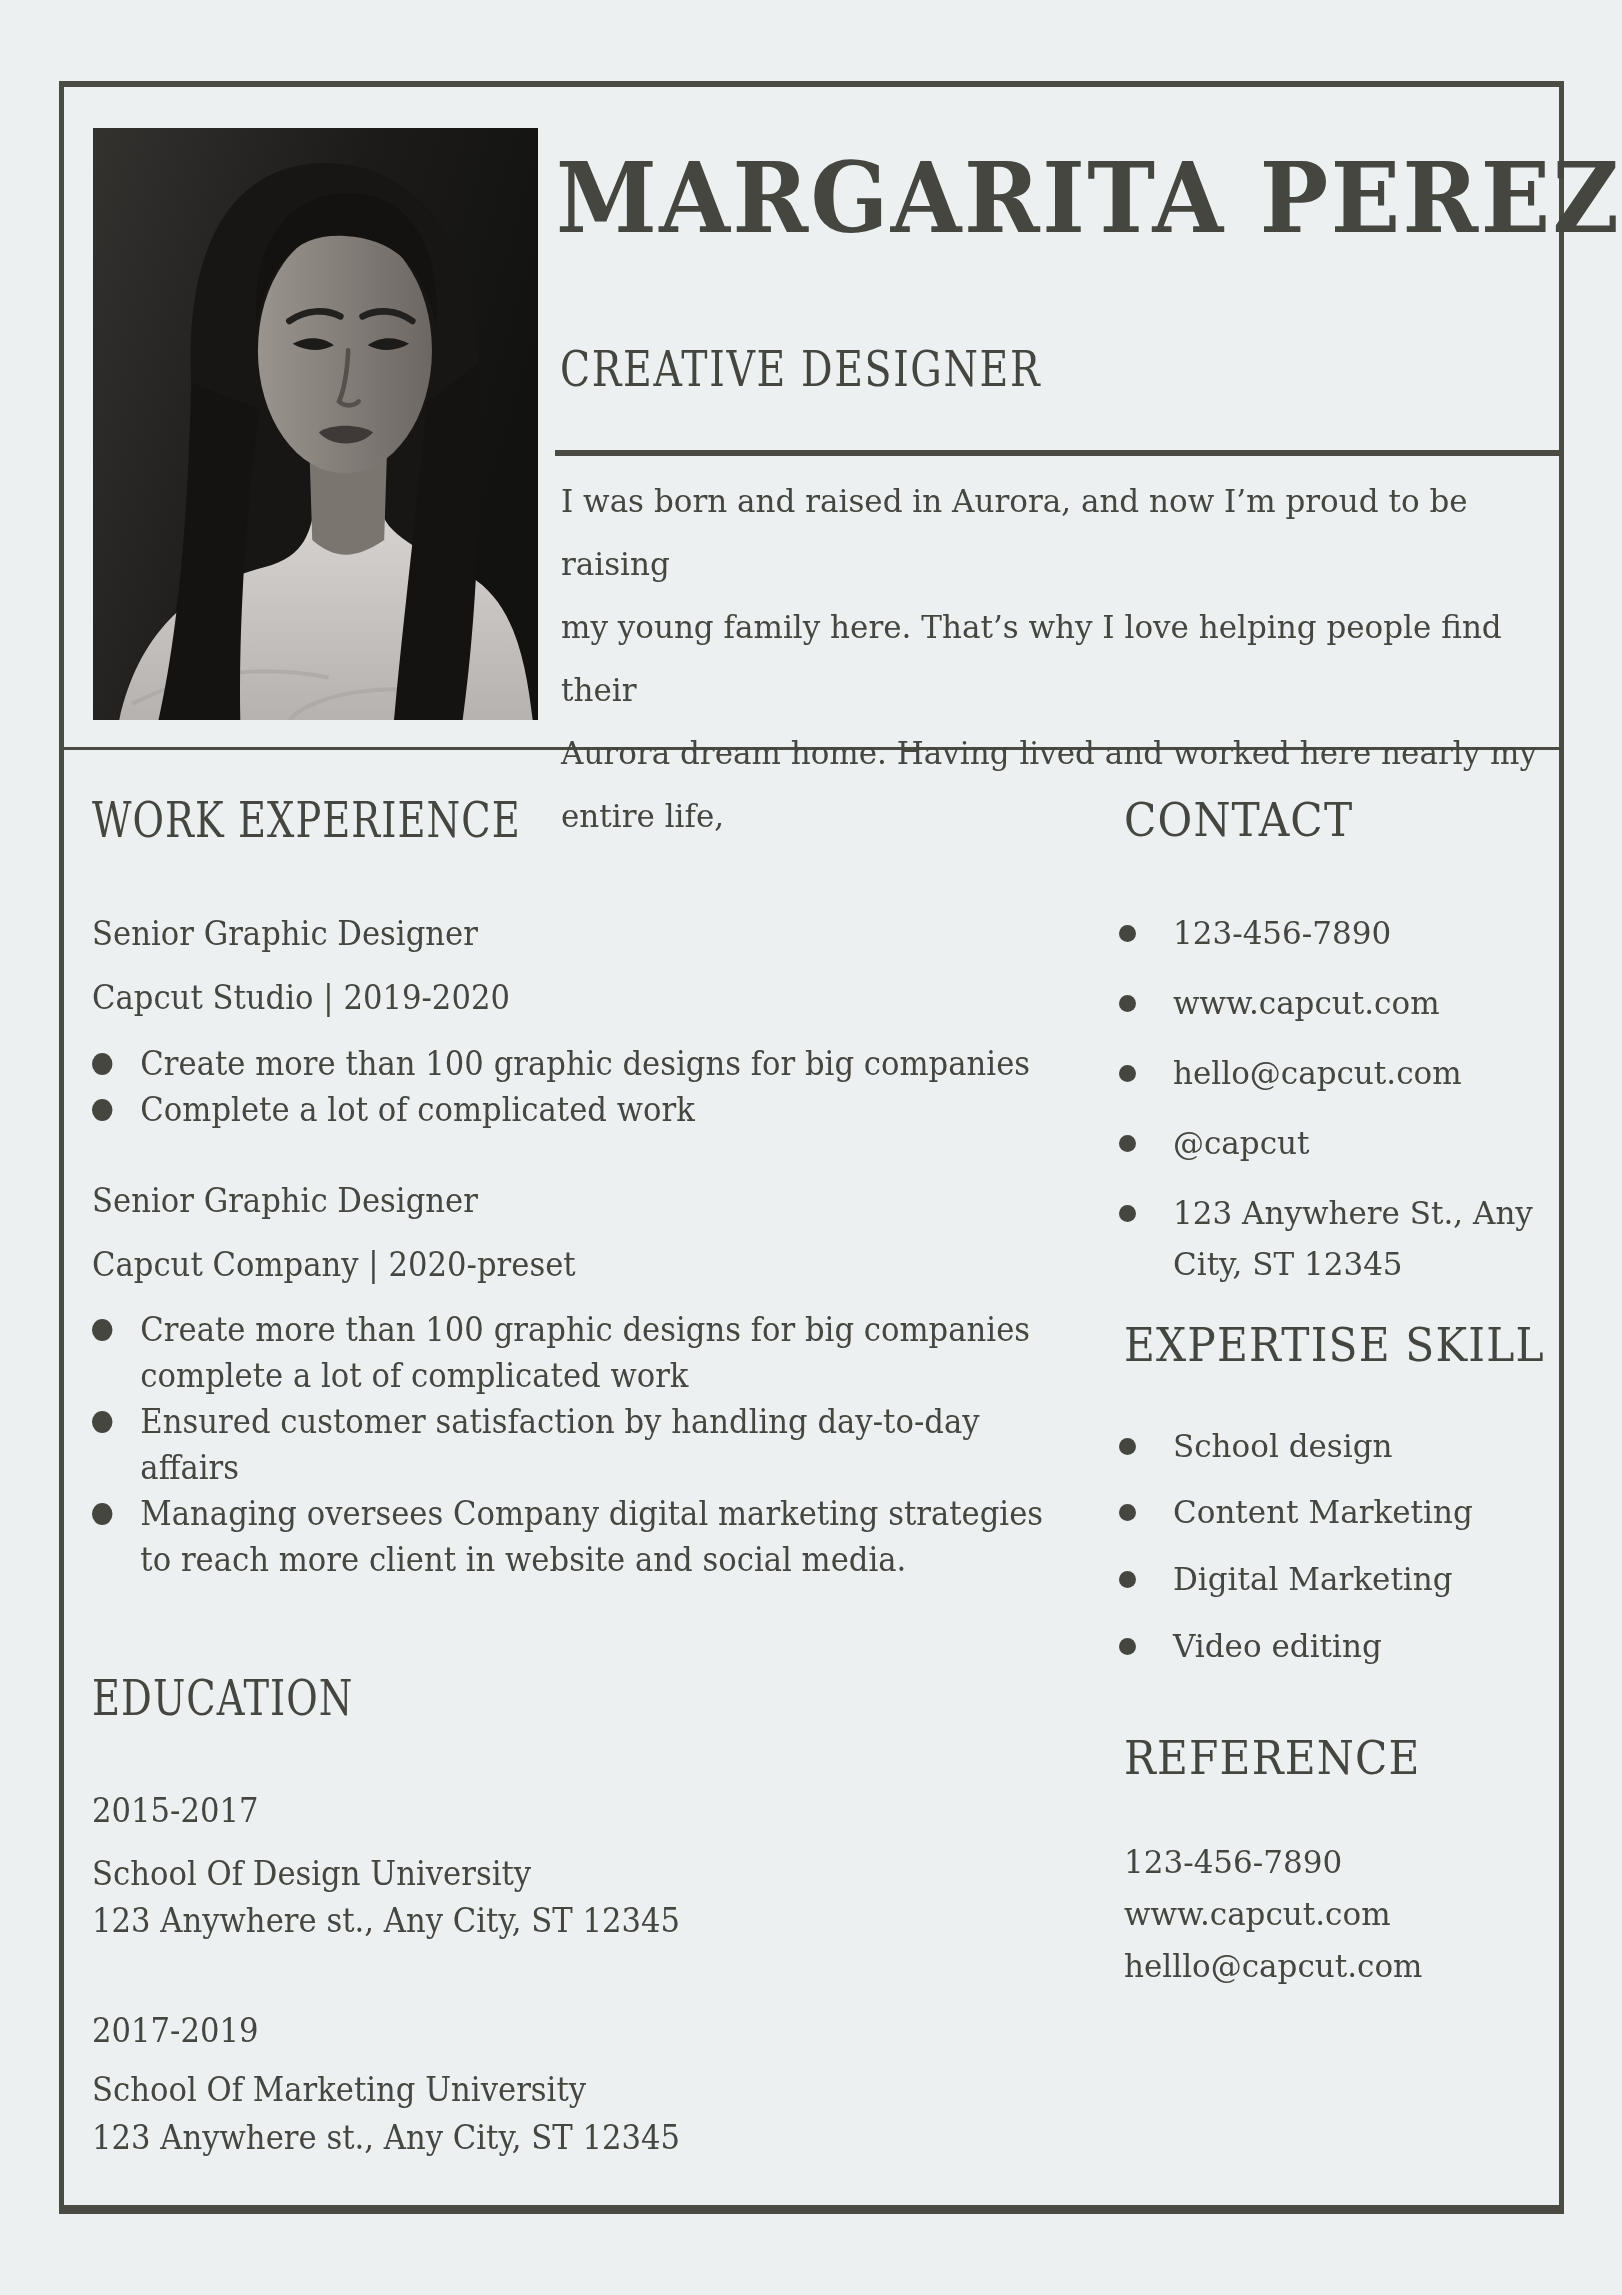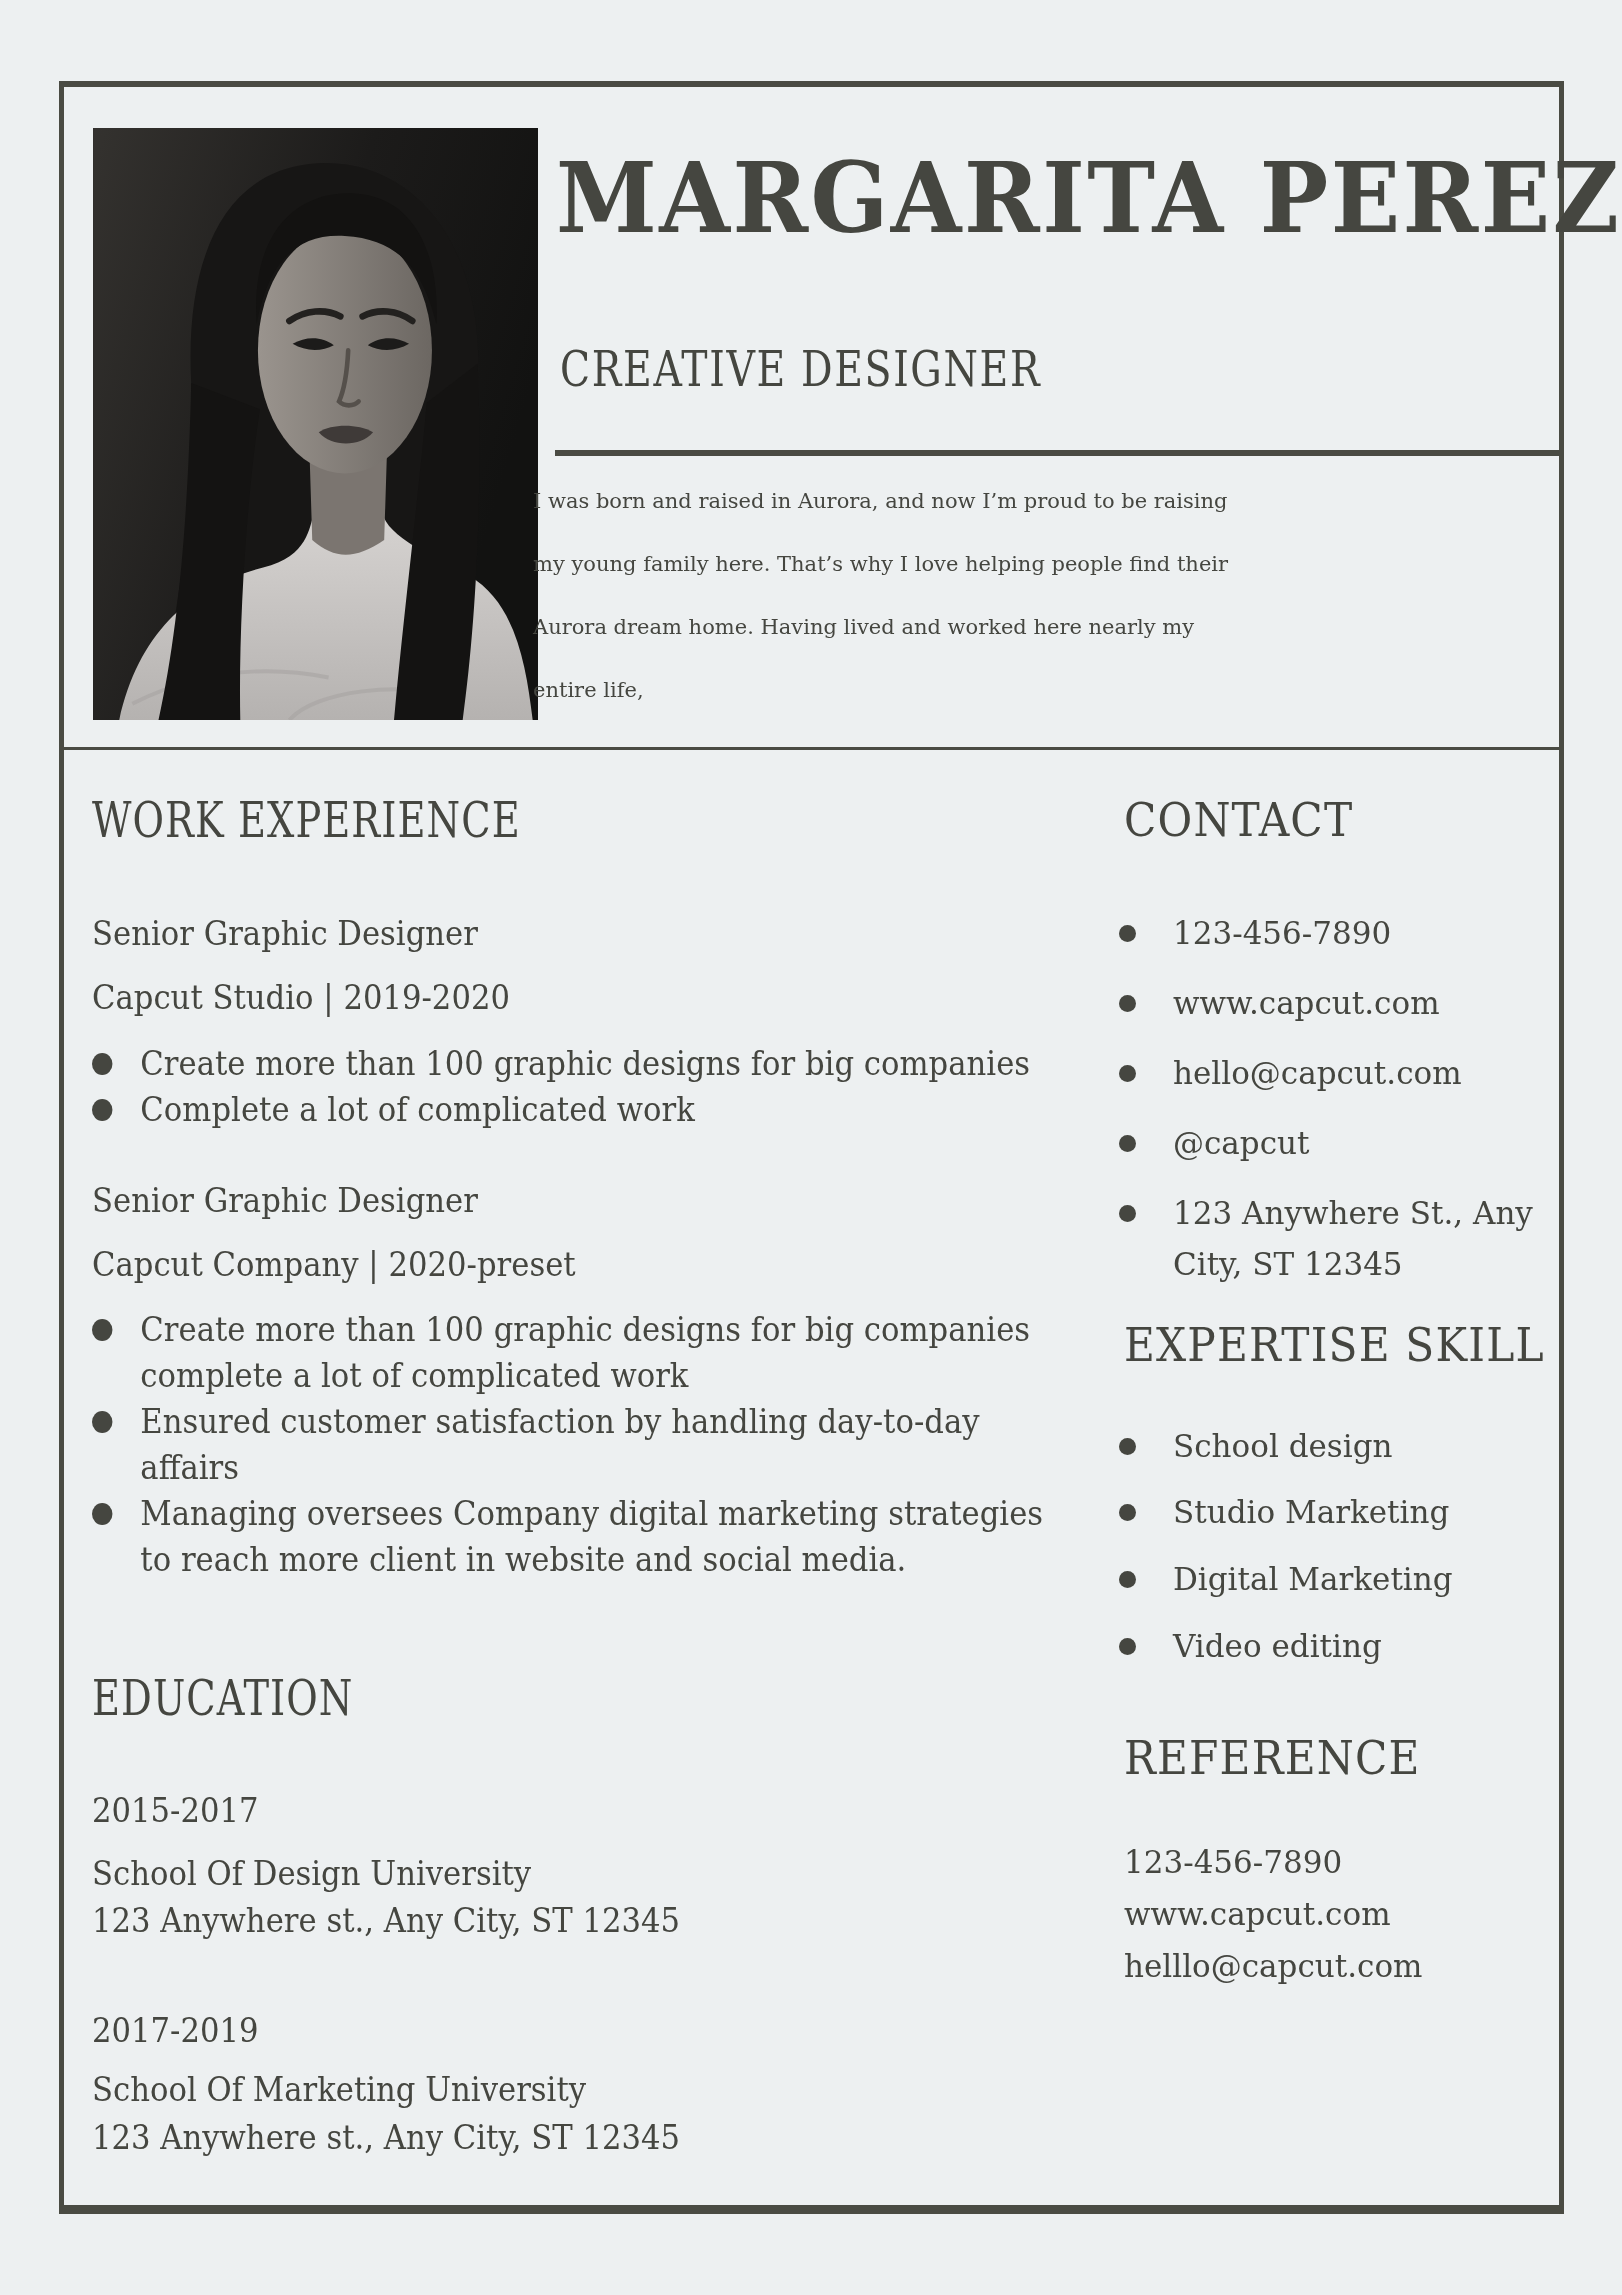--- a/index.html
+++ b/index.html
@@ -8,21 +8,21 @@
   .frame{position:absolute;left:59px;top:81px;width:1505px;height:2133px;box-sizing:border-box;
          border:solid #4a4b43;border-width:6.5px 5.2px 9.2px 5.2px;}
   
   .header{position:relative;height:660px;padding-left:40px;}
   .photo{position:absolute;left:29.4px;top:41px;width:445px;height:592px;background:#1b1b1a;overflow:hidden;}
   .name{position:absolute;left:492px;top:58px;font-size:98px;line-height:105px;font-weight:700;
         letter-spacing:2.6px;white-space:nowrap;transform:scaleX(.93);transform-origin:left top;}
   .role{position:absolute;left:496px;top:256px;font-size:48px;line-height:52px;letter-spacing:2px;
         white-space:nowrap;transform:scaleX(.82);transform-origin:left top;}
   .rule{position:absolute;left:491px;right:0;top:363px;height:5.9px;background:#4a4b43;}
-  .bio{position:absolute;left:469px;top:383px;width:1001px;font-size:21px;line-height:63px;white-space:pre-line;}
+  .bio{position:absolute;left:497px;top:383px;width:1001px;font-size:31px;line-height:63px;white-space:pre-line;}
   
   .hdiv{height:2.6px;background:#4a4b43;}
   .cols{display:flex;height:1455px;}
   .colL{width:1002px;box-sizing:border-box;padding:44px 0 0 28px;}
   .vdiv{width:2.6px;background:#4a4b43;}
   .colR{flex:1;box-sizing:border-box;padding:44px 0 0 0;}
   .h2{font-size:48px;line-height:52px;letter-spacing:1.3px;white-space:nowrap;font-weight:400;margin:0;}
   .h2L{transform:scaleX(.8);transform-origin:left top;}
   .h2R{font-size:47px;margin-left:58px;transform:scaleX(.9);transform-origin:left top;}
   .pL{font-size:33px;line-height:37px;margin:0;white-space:nowrap;transform:scaleX(.93);transform-origin:left top;}
@@ -180,21 +180,21 @@
         </ul>
 
         <h2 class="h2 h2R" style="margin-top:29px">EXPERTISE SKILL</h2>
         <ul class="ulR ulSk" style="margin-top:50px">
           <li class="liR">
               <span class="dotR"></span>
               <span class="txt">School design</span>
             </li>
           <li class="liR">
               <span class="dotR"></span>
-              <span class="txt">Studio Marketing</span>
+              <span class="txt">Content Marketing</span>
             </li>
           <li class="liR">
               <span class="dotR"></span>
               <span class="txt">Digital Marketing</span>
             </li>
           <li class="liR">
               <span class="dotR"></span>
               <span class="txt">Video editing</span>
             </li>
         </ul>

